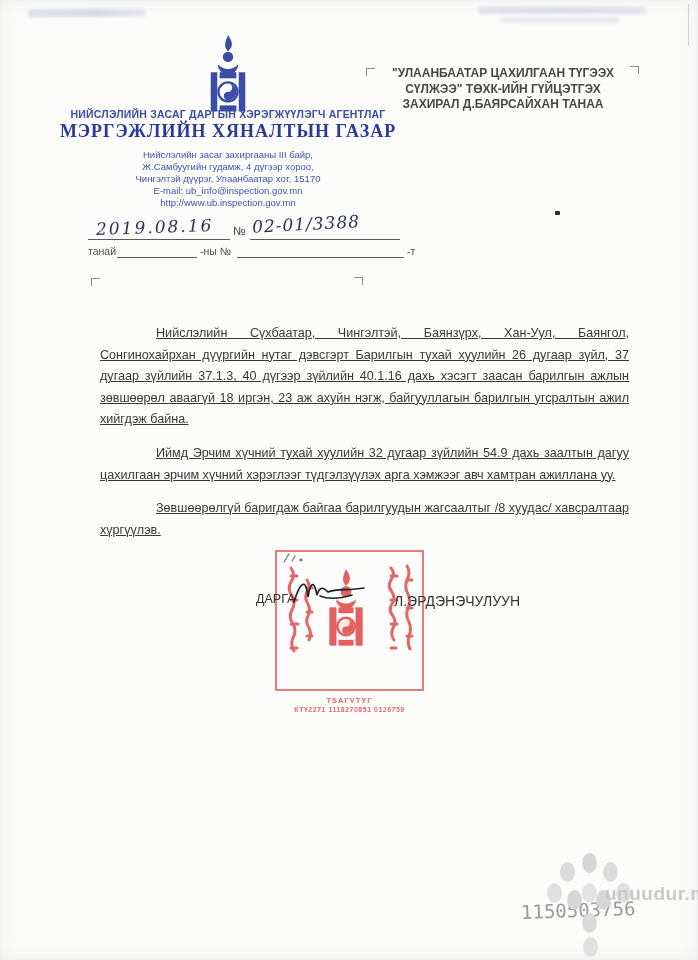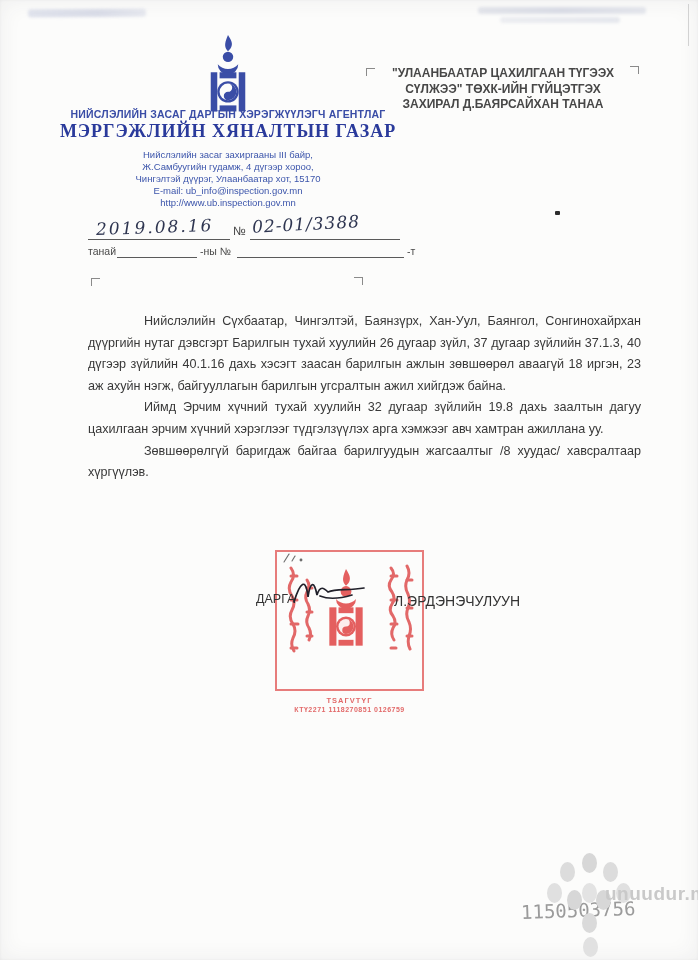--- a/index.html
+++ b/index.html
@@ -30,21 +30,21 @@
   .hw-num{left:252px; top:214px; font-size:17px; letter-spacing:1px; transform:rotate(-3deg);}
   .uline{border-bottom:1px solid #5a5a5a; height:1px;}
   .nosign{left:233px; top:224px; font-size:12px; color:#3f3f3f;}
   .yourref{font-size:10.5px; color:#4a4a4a;}
   
   .subject{left:105px; top:276px; width:235px; text-align:center;
     font-size:12px; font-weight:bold; color:#3b3b3b; line-height:17px;}
   
   .body-text{left:88px; top:311px; width:553px; color:#383838;
     font-size:12.6px; line-height:21.6px; text-align:justify;}
-  .body-text p{margin:0; text-indent:56px;}
+  .body-text p{margin:12px; text-indent:56px;text-decoration:underline;}
   
   .sig-title{left:256px; top:592px; font-size:12.5px; color:#333; z-index:5;}
   .sig-name{left:394px; top:593px; font-size:14px; color:#333; z-index:5;}
   .sig-svg{left:288px; top:574px; z-index:6;}
   .stamp{left:275px; top:550px; width:145px; height:137px;
     border:2.5px solid rgba(223,77,77,.8); z-index:3; opacity:.92;}
   .stamp-txt{position:absolute; left:0; width:100%; text-align:center;
     color:#e05c5c; font-weight:bold;margin-top:48px;}
   .stamp-note{left:281px; top:552px; z-index:4;}
   .speck{left:555px; top:211px; width:5px; height:4px; background:#2c2c2c; border-radius:1px;}
@@ -124,21 +124,21 @@
   <div class="abs uline" style="left:117px; top:256px; width:80px;"></div>
   <div class="abs yourref" style="left:200px; top:245px;">-ны №</div>
   <div class="abs uline" style="left:237px; top:256px; width:167px;"></div>
   <div class="abs yourref" style="left:407px; top:245px;">-т</div>
 
   <div class="abs crn-tl" style="left:91px; top:278px;"></div>
   <div class="abs crn-tr" style="left:354px; top:277px;"></div>
 
   <div class="abs body-text">
     <p>Нийслэлийн Сүхбаатар, Чингэлтэй, Баянзүрх, Хан-Уул, Баянгол, Сонгинохайрхан дүүргийн нутаг дэвсгэрт Барилгын тухай хуулийн 26 дугаар зүйл, 37 дугаар зүйлийн 37.1.3, 40 дүгээр зүйлийн 40.1.16 дахь хэсэгт заасан барилгын ажлын зөвшөөрөл аваагүй 18 иргэн, 23 аж ахуйн нэгж, байгууллагын барилгын угсралтын ажил хийгдэж байна.</p>
-    <p>Иймд Эрчим хүчний тухай хуулийн 32 дугаар зүйлийн 19.8 дахь заалтын дагуу цахилгаан эрчим хүчний хэрэглээг түдгэлзүүлэх арга хэмжээг авч хамтран ажиллана уу.</p>
+    <p>Иймд Эрчим хүчний тухай хуулийн 32 дугаар зүйлийн 54.9 дахь заалтын дагуу цахилгаан эрчим хүчний хэрэглээг түдгэлзүүлэх арга хэмжээг авч хамтран ажиллана уу.</p>
     <p>Зөвшөөрөлгүй баригдаж байгаа барилгуудын жагсаалтыг /8 хуудас/ хавсралтаар хүргүүлэв.</p>
   </div>
 
   <div class="abs stamp">
 
     <svg class="abs" style="left:6px; top:14px;" width="32" height="102" viewBox="0 0 32 102">
       <g stroke="#e05c5c" stroke-width="3" fill="none" stroke-linecap="round">
         <path d="M8,2 q5,7 0,14 q-4,7 1,14 q4,7 0,14 q-4,7 1,14 q4,7 0,14 q-3,7 1,13"></path>
         <path d="M8,10 h6 M8,34 h6 M8,58 h7 M8,82 h6"></path>
         <path d="M24,14 q4,6 0,12 q-3,6 1,12 q3,6 0,12 q-3,6 1,12 q3,6 0,12"></path>

